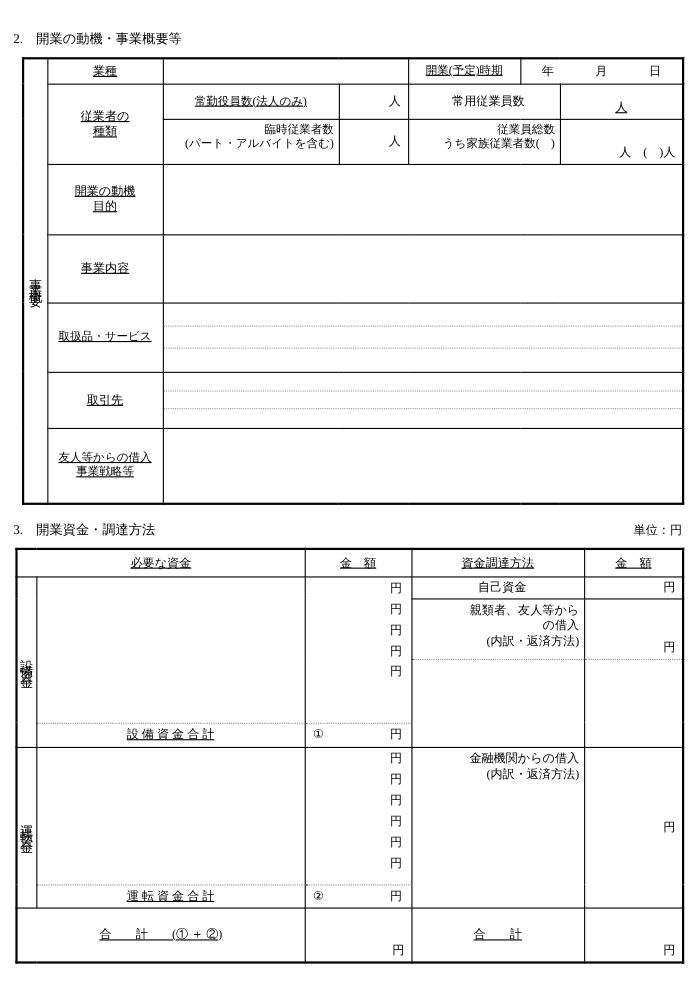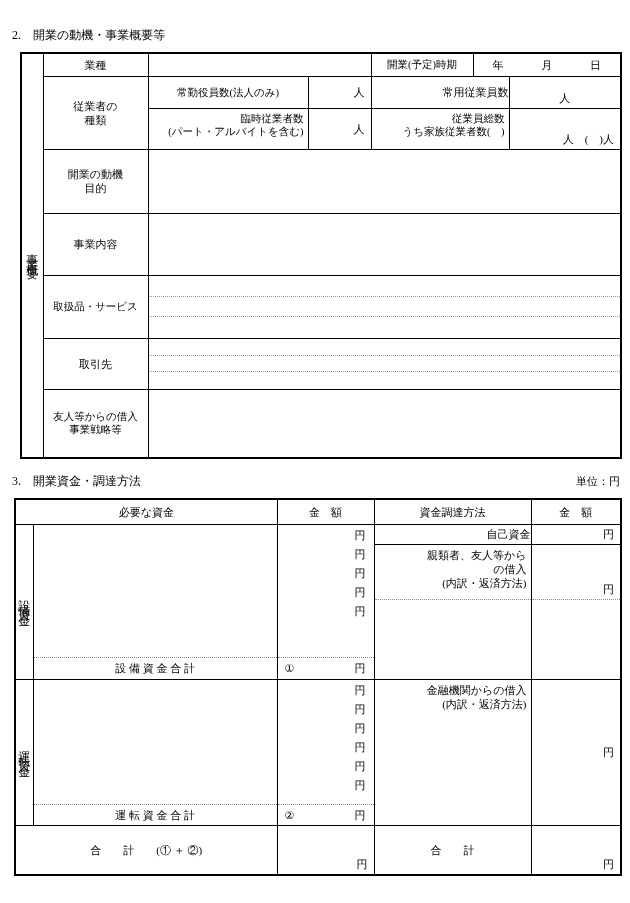--- a/index.html
+++ b/index.html
@@ -5,22 +5,22 @@
   html,body{margin:0;padding:0;background:#fff;}
   body{width:630px;height:903px;position:relative;font-family:"Liberation Serif","DejaVu Serif",serif;color:#000;}
   .heading{position:absolute;font-size:12px;line-height:14px;white-space:nowrap;}
   #h2{left:12px;top:28px;}
   #h3{left:12px;top:474px;}
   #unit-note{position:absolute;top:474px;right:10px;font-size:11px;}
   table{border-collapse:collapse;table-layout:fixed;position:absolute;background:#fff;border:2px solid #000;}
   td{border:1px solid #000;font-size:11px;line-height:14px;padding:0;overflow:hidden;vertical-align:middle;}
   #t1{left:20px;top:52px;width:600px;}
   #t2{left:14px;top:498px;width:606px;}
-  .c{text-align:center;}
-  .l{text-align:right;padding-left:8px;}
+  .c{text-align:center;text-decoration:underline;}
+  .l{text-align:center;padding-left:8px;}
   .lt{text-align:right;vertical-align:top;padding:3px 4px 0 6px;}
   .small{font-size:10.5px;line-height:13px;}
   .pr{text-align:right;padding-right:6px;}
   .pb{vertical-align:bottom;padding-bottom:3px;}
   .vcell{text-align:center;padding:0;}
   .vtext{writing-mode:vertical-rl;text-orientation:upright;letter-spacing:5px;font-size:12px;display:inline-block;}
   .ymd-in{display:flex;justify-content:space-around;align-items:center;}
   .lines3{display:flex;flex-direction:column;width:100%;}
   .lines3 .ln{flex:1;border-bottom:1px dotted #999;}
   .lines3 .ln:last-child{border-bottom:none;}

